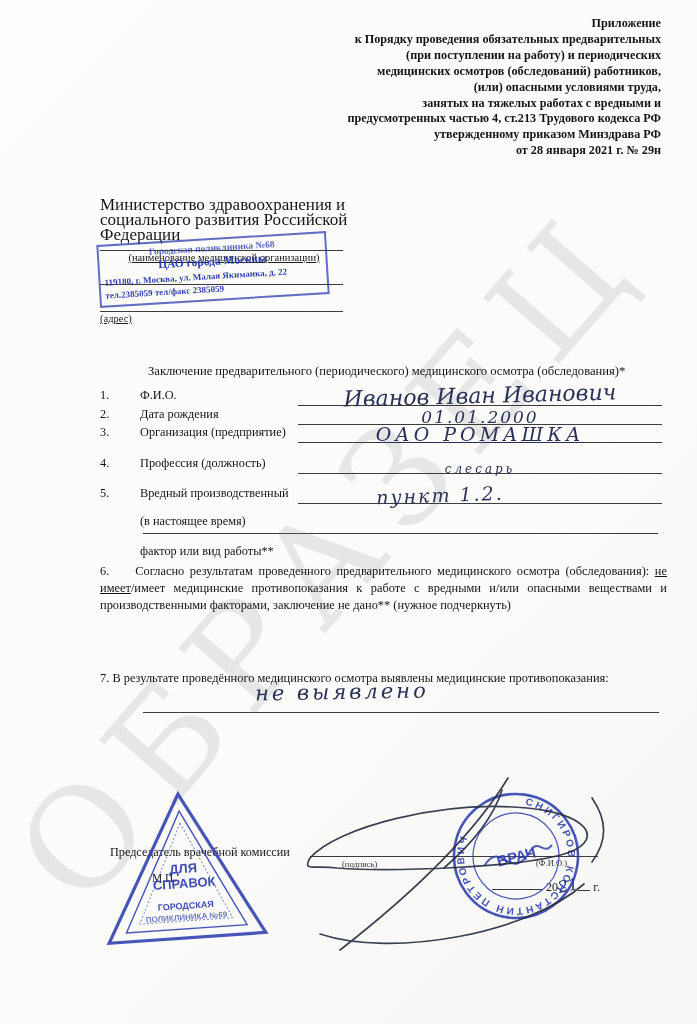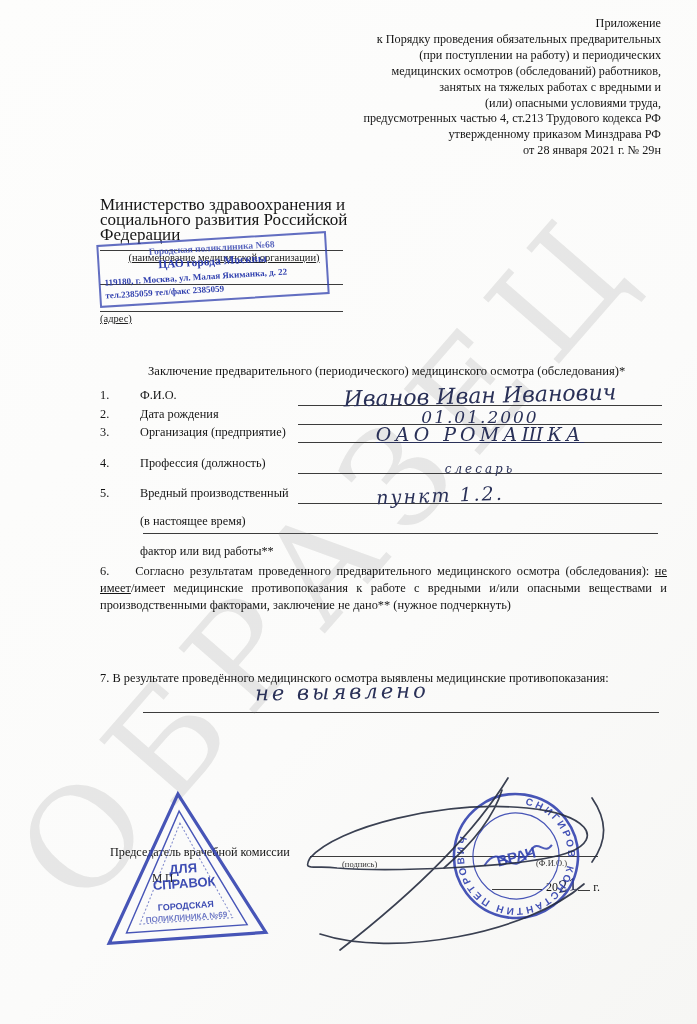--- a/index.html
+++ b/index.html
@@ -11,21 +11,21 @@
   .t{position:absolute;}
   .hl{position:absolute;border-top:1px solid #3c3c3c;height:0;}
   .hand{font-family:"DejaVu Serif",serif;font-style:italic;color:#2a3158;}
   .watermark{
     position:absolute;left:-14px;top:828px;transform-origin:0 0;
     transform:rotate(-49deg);font-family:"DejaVu Serif",serif;
     font-size:138px;letter-spacing:20px;color:rgba(130,130,132,0.17);
     white-space:nowrap;z-index:1;font-weight:400;
   }
   .appendix{position:absolute;top:16px;right:36px;width:370px;text-align:right;
-    font-size:12.2px;line-height:15.9px;z-index:2;}
+    font-size:12.2px;line-height:15.9px;z-index:2;font-weight:bold;}
   .ministry{position:absolute;left:100px;top:197px;width:300px;font-size:17px;line-height:15px;z-index:2;}
   .caption{font-size:10.5px;color:#222;text-decoration:underline;}
   .org-stamp{
     position:absolute;left:98px;top:238px;width:218px;padding:3px 4px 5px 4px;
     border:2px solid rgba(47,63,174,0.75);transform:rotate(-3.5deg);
     text-align:center;color:#2f3fae;z-index:3;background:rgba(255,255,255,0.0);
   }
   .org-stamp .s1{font-size:9.5px;font-weight:bold;opacity:.8;}
   .org-stamp .s2{font-size:11.5px;font-weight:bold;margin-top:2px;}
   .org-stamp .s3{font-size:9px;font-weight:bold;margin-top:4px;text-align:left;}
@@ -48,22 +48,22 @@
 
 <div class="page">
 
   <div class="watermark">ОБРАЗЕЦ</div>
 
   <div class="appendix">
     <div>Приложение</div>
     <div>к Порядку проведения обязательных предварительных</div>
     <div>(при поступлении на работу) и периодических</div>
     <div>медицинских осмотров (обследований) работников,</div>
+    <div>(или) опасными условиями труда,</div>
     <div>занятых на тяжелых работах с вредными и</div>
-    <div>(или) опасными условиями труда,</div>
     <div>предусмотренных частью 4, ст.213 Трудового кодекса РФ</div>
     <div>утвержденному приказом Минздрава РФ</div>
     <div>от  28 января  2021 г. № 29н</div>
   </div>
 
   <div class="ministry">Министерство здравоохранения и социального развития Российской Федерации</div>
 
   <div class="hl" style="left:100px;top:250px;width:243px;"></div>
   <div class="t caption" style="left:104px;top:252px;width:240px;text-align:center;">(наименование медицинской организации)</div>
   <div class="hl" style="left:100px;top:284px;width:243px;"></div>

